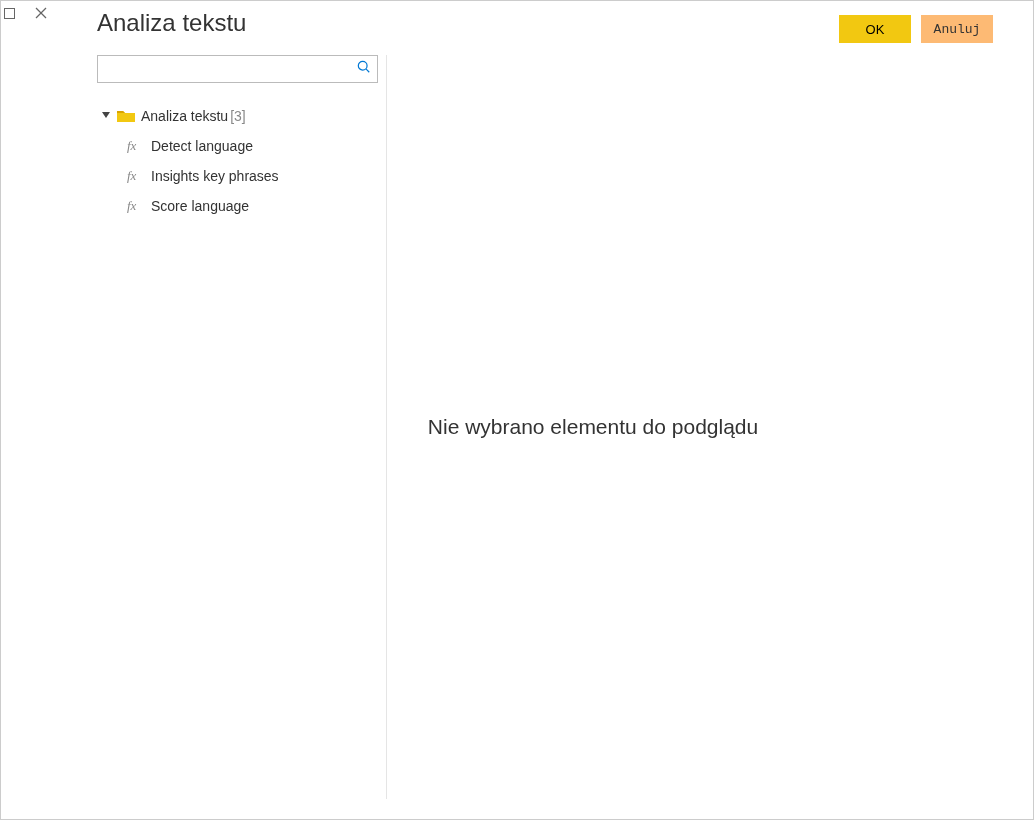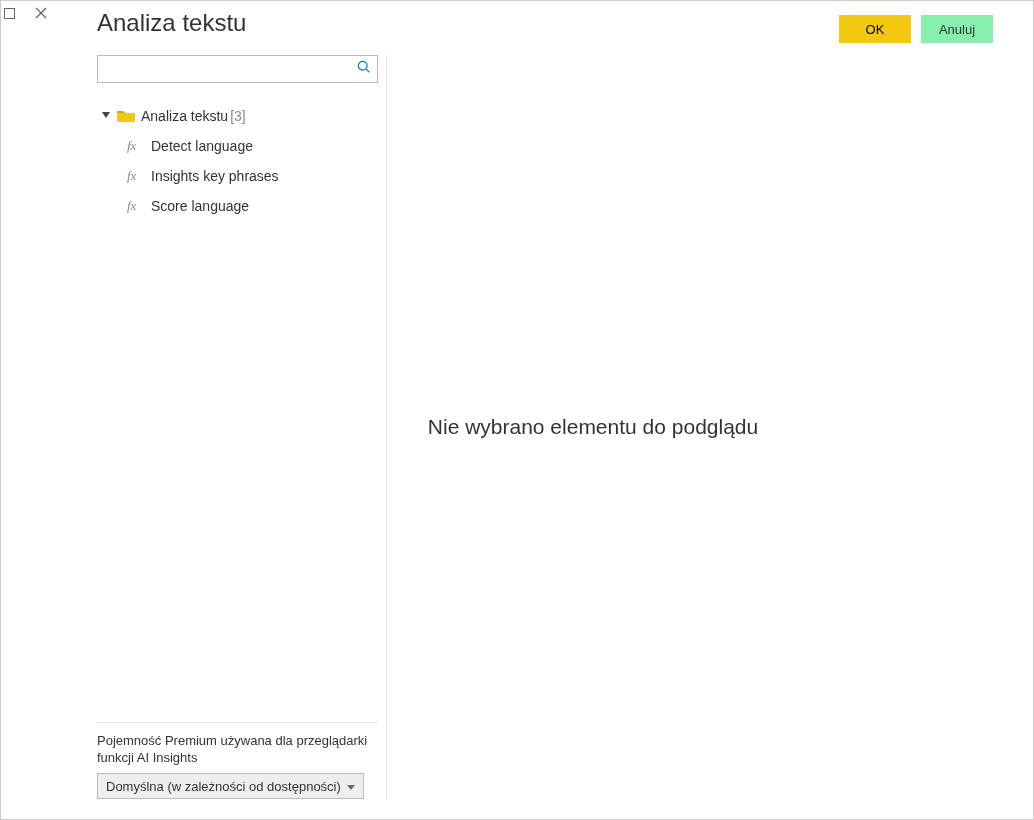--- a/index.html
+++ b/index.html
@@ -35,21 +35,21 @@
   .capacity-label { font-size: 13px; color: #333; line-height: 1.3; margin-bottom: 6px; }
   .dropdown { display: inline-flex; align-items: center; border: 1px solid #bbb; background: #eee; height: 26px; padding: 0 8px; font-size: 13px; color: #333; cursor: default; gap: 6px; }
   .dropdown .caret { color: #555; }
 
   .right-pane { flex: 1; display: flex; align-items: center; justify-content: center; }
   .placeholder-msg { font-size: 21px; color: #333; font-weight: 400; }
 
   .footer { height: 56px; display: flex; justify-content: flex-end; align-items: center; gap: 10px; padding-right: 40px; }
   .btn { min-width: 72px; height: 28px; border: 1px solid transparent; font-size: 13px; cursor: default; display: inline-flex; align-items: center; justify-content: center; }
   .btn-primary { background: #f2c811; color: #000; }
-  .btn-secondary { background: #86efac; color: #333; }
+  .btn-secondary { background: #fdba74; color: #333; font-family: Liberation Mono, monospace; }
 </style>
 </head>
 <body>
 
 <div class="window">
 
   <div class="titlebar">
     <div class="tb-btn">
       <svg width="11" height="11" viewBox="0 0 11 11">
           <rect x="0.5" y="0.5" width="10" height="10" fill="none" stroke-width="1"></rect>
@@ -105,31 +105,20 @@
               <span class="fx-icon">fx</span>
               <span class="tree-label">Insights key phrases</span>
             </div>
             <div class="tree-row">
               <span class="fx-icon">fx</span>
               <span class="tree-label">Score language</span>
             </div>
           </div>
         </div>
 
-        <div class="left-footer">
-          <div class="capacity-label">Pojemność Premium używana dla przeglądarki funkcji AI Insights</div>
-          <div class="dropdown">
-            <span>Domyślna (w zależności od dostępności)</span>
-            <span class="caret">
-              <svg width="8" height="6" viewBox="0 0 8 6">
-                  <polygon points="0,0 8,0 4,5" fill="#666"></polygon>
-                </svg>
-            </span>
-          </div>
-        </div>
 
       </div>
 
       <div class="right-pane">
         <div class="placeholder-msg">Nie wybrano elementu do podglądu</div>
       </div>
 
     </div>
   </div>
 

